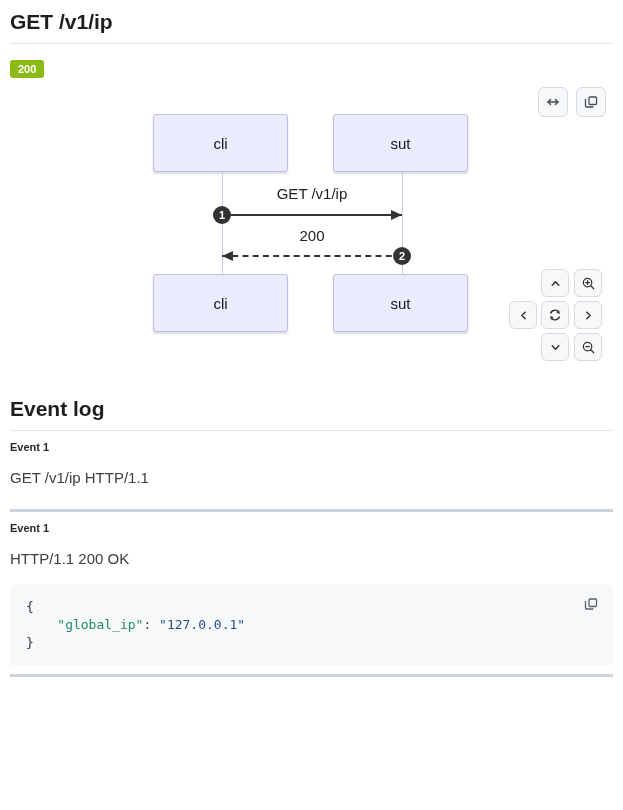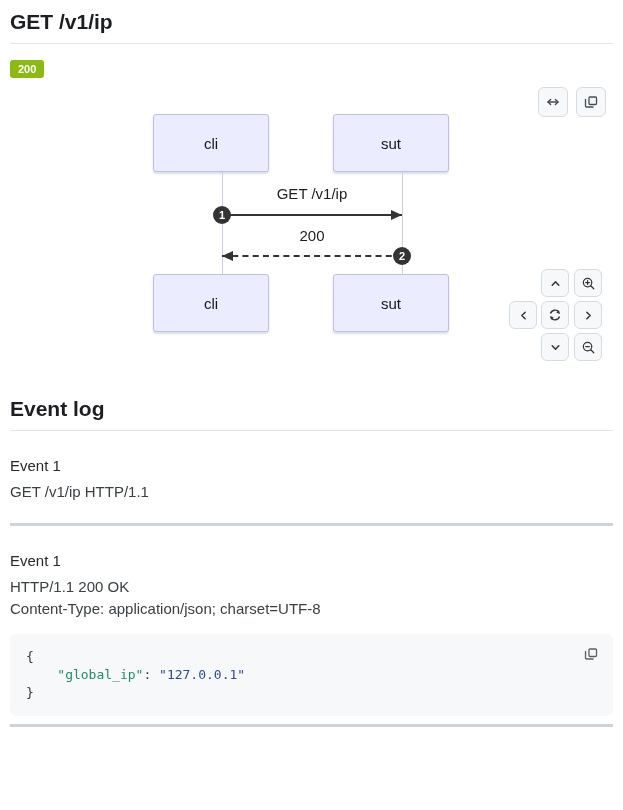--- a/index.html
+++ b/index.html
@@ -14,45 +14,45 @@
   
   h1.page-title, h2.section-title {
     font-size: 21px;
     font-weight: bold;
     color: #1c1e21;
     padding-bottom: 9px;
     border-bottom: 1px solid #e1e4e8;
   }
   h2.section-title { margin-top: 28px; }
   h3.event-title {
-    font-size: 15px;
-    font-weight: normal;
+    font-size: 11px;
+    font-weight: bold;
     color: #24292e;
-    margin-top: 26px;
+    margin-top: 10px;
   }
 
   
   .status-badge {
     display: inline-block;
     margin-top: 16px;
     background: #8cb912;
     color: #ffffff;
     font-size: 11px;
     font-weight: bold;
     padding: 3px 8px;
     border-radius: 3px;
     line-height: 1.1;
   }
 
   
   .diagram-stage { position: relative; height: 290px; margin-top: 1px; }
 
   .actor-box {
     position: absolute;
-    width: 116px; height: 58px;
+    width: 135px; height: 58px;
     background: #ececff;
     border: 1px solid #c0bcec;
     border-radius: 3px;
     box-shadow: 0 2px 2px rgba(120,120,160,0.25);
     display: flex; align-items: center; justify-content: center;
     font-size: 15px; color: #15151a;
   }
   .actor-cli-top  { left: 143px; top: 35px; }
   .actor-sut-top  { left: 323px; top: 35px; }
   .actor-cli-bot  { left: 143px; top: 195px; }
@@ -119,21 +119,21 @@
 
   .btn-pan-up    { left: 531px; top: 190px; width: 28px; height: 28px; }
   .btn-zoom-in   { left: 564px; top: 190px; width: 28px; height: 28px; }
   .btn-pan-left  { left: 499px; top: 222px; width: 28px; height: 28px; }
   .btn-reset     { left: 531px; top: 222px; width: 28px; height: 28px; }
   .btn-pan-right { left: 564px; top: 222px; width: 28px; height: 28px; }
   .btn-pan-down  { left: 531px; top: 254px; width: 28px; height: 28px; }
   .btn-zoom-out  { left: 564px; top: 254px; width: 28px; height: 28px; }
 
   
-  .event-lines { margin-top: 7px; }
+  .event-lines { margin-top: 14px; }
   .event-line { font-size: 15px; line-height: 22px; color: #3b4045; }
   .event-divider {
     margin-top: 20px;
     height: 3px;
     background: #ccd3db;
     border: none;
   }
   .bottom-divider {
     margin-top: 8px;
     height: 3px;
@@ -292,21 +292,20 @@
 <div class="event-lines">
   <p class="event-line">GET /v1/ip HTTP/1.1</p>
 </div>
 
 <hr class="event-divider">
 
 
 <h3 class="event-title">Event 1</h3>
 <div class="event-lines">
   <p class="event-line">HTTP/1.1 200 OK</p>
-  <p class="event-line">Content-Type: application/json; charset=UTF-8</p>
 </div>
 
 <div class="code-block">
   <div class="code-line"><span>{</span></div>
   <div class="code-line"><span>    </span><span class="json-key">"global_ip"</span><span>: </span><span class="json-string">"127.0.0.1"</span></div>
   <div class="code-line"><span>}</span></div>
 
   <button class="copy-code-btn">
     <span>
       <svg width="16" height="16" viewBox="0 0 16 16" fill="none" stroke="currentColor" stroke-width="1.3">

